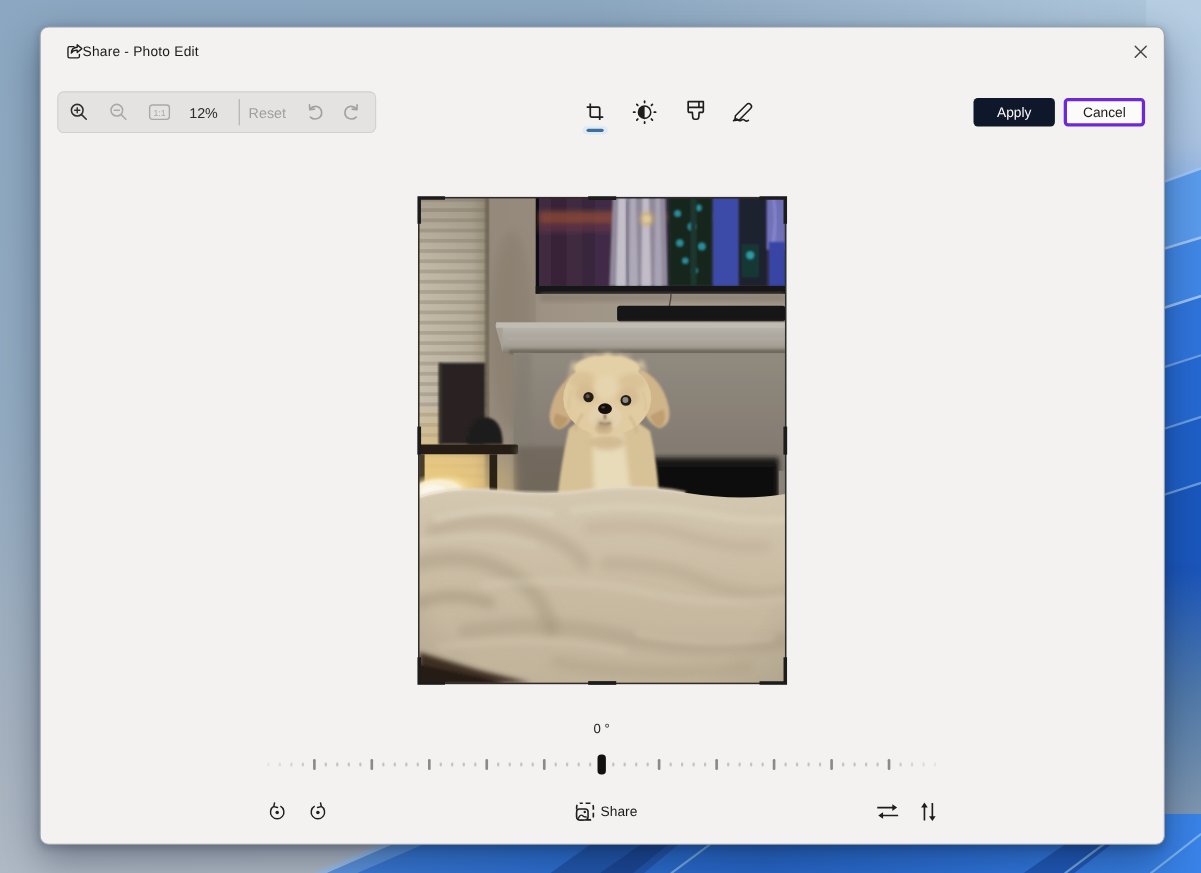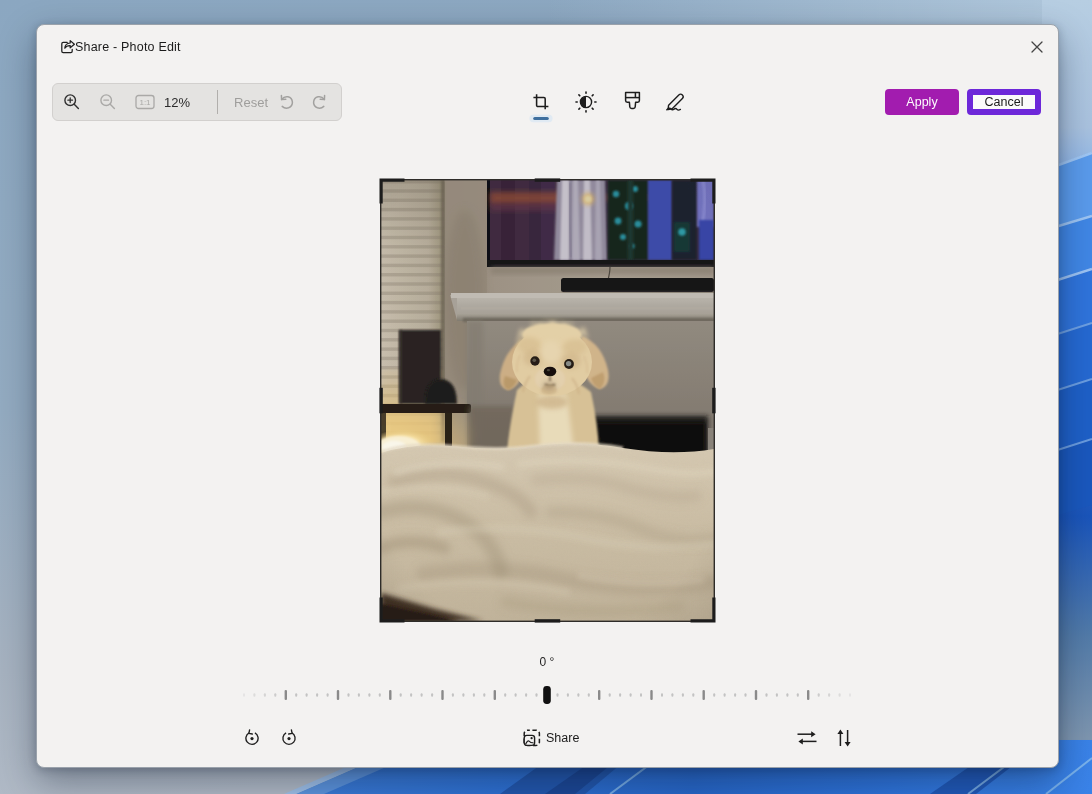--- a/index.html
+++ b/index.html
@@ -2,27 +2,27 @@
 <html><head><meta charset="utf-8">
 <style>
 html,body{margin:0;padding:0;width:1092px;height:794px;overflow:hidden;
 font-family:"Liberation Sans",sans-serif;position:relative;background:#93abc3}
 .abs{position:absolute}
 .dlg{position:absolute;left:36px;top:24px;width:1021px;height:742px;background:#f3f2f1;
 border-radius:8px;border:1px solid #9aa2ab;box-shadow:0 14px 36px rgba(10,20,40,.38),0 2px 8px rgba(10,20,40,.22)}
 .title{position:absolute;left:75px;top:40px;font-size:12.5px;color:#1b1b1b;letter-spacing:.2px}
 .pill{position:absolute;left:52px;top:83px;width:290px;height:38px;background:#e4e3e1;
 border:1px solid #d2d0ce;border-radius:6px;box-sizing:border-box}
-.pct{position:absolute;left:157px;top:95px;width:40px;text-align:center;font-size:13px;color:#2b2b2b}
-.reset{position:absolute;left:226px;top:95px;width:42px;text-align:right;font-size:13px;color:#9f9e9c}
+.pct{position:absolute;left:172px;top:95px;width:40px;font-size:13px;color:#2b2b2b}
+.reset{position:absolute;left:226px;top:95px;width:42px;text-align:left;font-size:13px;color:#9f9e9c}
 .sep{position:absolute;left:217px;top:90px;width:1px;height:24px;background:#b1afac}
 .btn{position:absolute;top:89px;width:74px;height:26px;border-radius:4px;font-size:12.5px;
 display:flex;align-items:center;justify-content:center;box-sizing:border-box}
-.apply{left:885px;background:#a21caf;color:#fdfdfd}
-.cancel{left:967px;background:#fbfbfa;border:6px solid #6d28d9;color:#1b1b1b}
+.apply{left:885px;background:#0f172a;color:#fdfdfd}
+.cancel{left:967px;background:#fbfbfa;border:3px solid #6d28d9;color:#1b1b1b}
 .deg{position:absolute;left:497px;top:655px;width:100px;text-align:center;font-size:12px;color:#1f1f1f}
 .free{position:absolute;left:546px;top:731px;font-size:12.5px;color:#1b1b1b}
 </style></head>
 <body>
 
 <svg class="abs" style="left:0;top:0" width="1092" height="794" viewBox="0 0 1092 794">
 <defs>
 <linearGradient id="wbase" x1="0" y1="0" x2="0.18" y2="1">
  <stop offset="0" stop-color="#8BA7C1"></stop>
         <stop offset="0.5" stop-color="#93ABC1"></stop>

